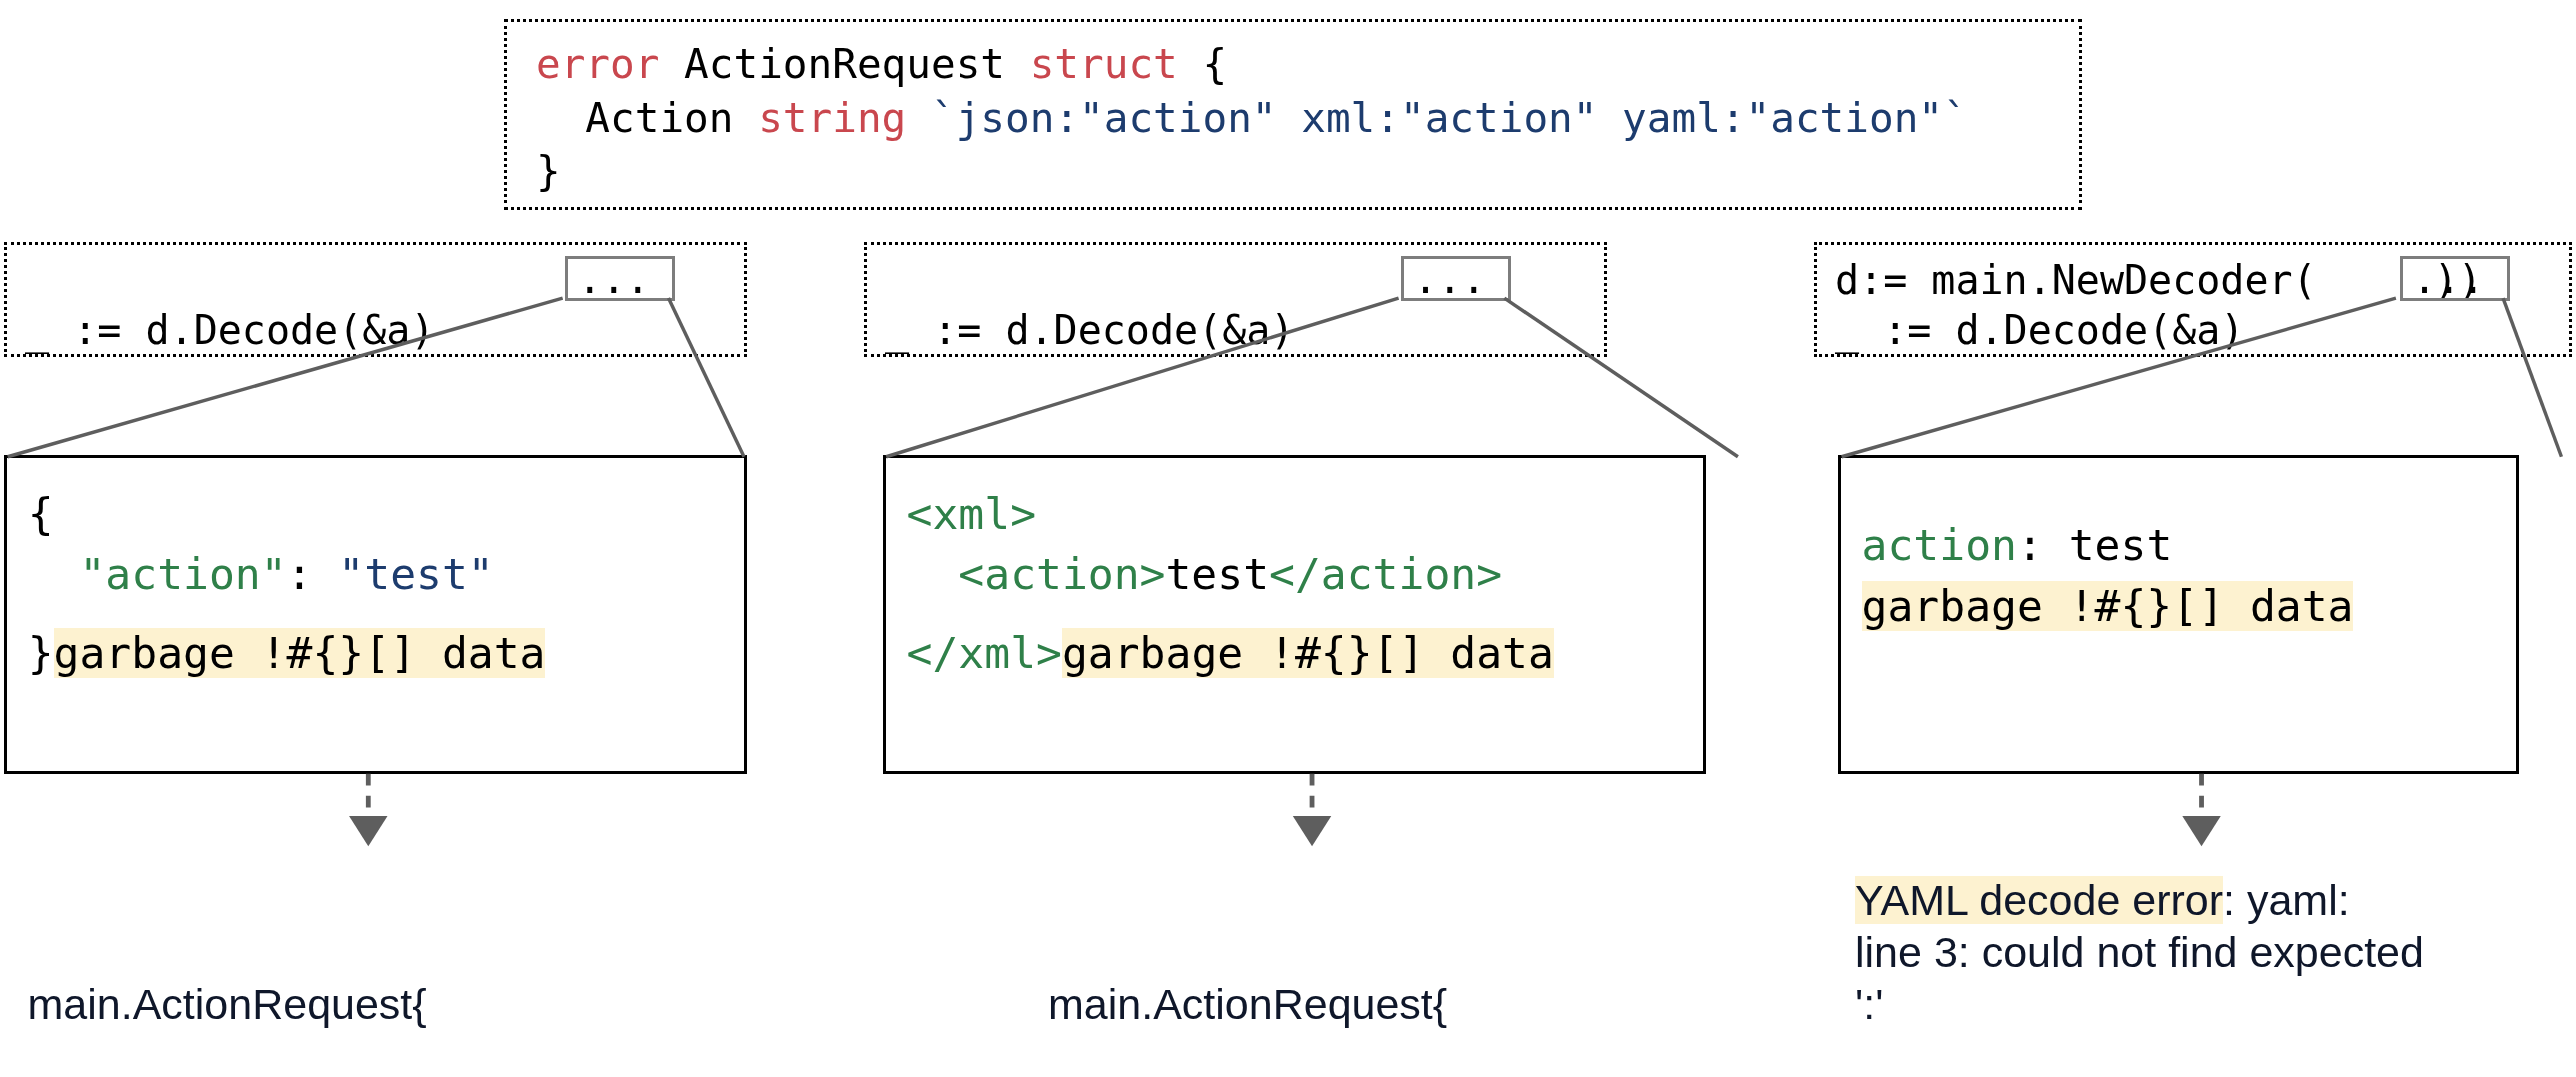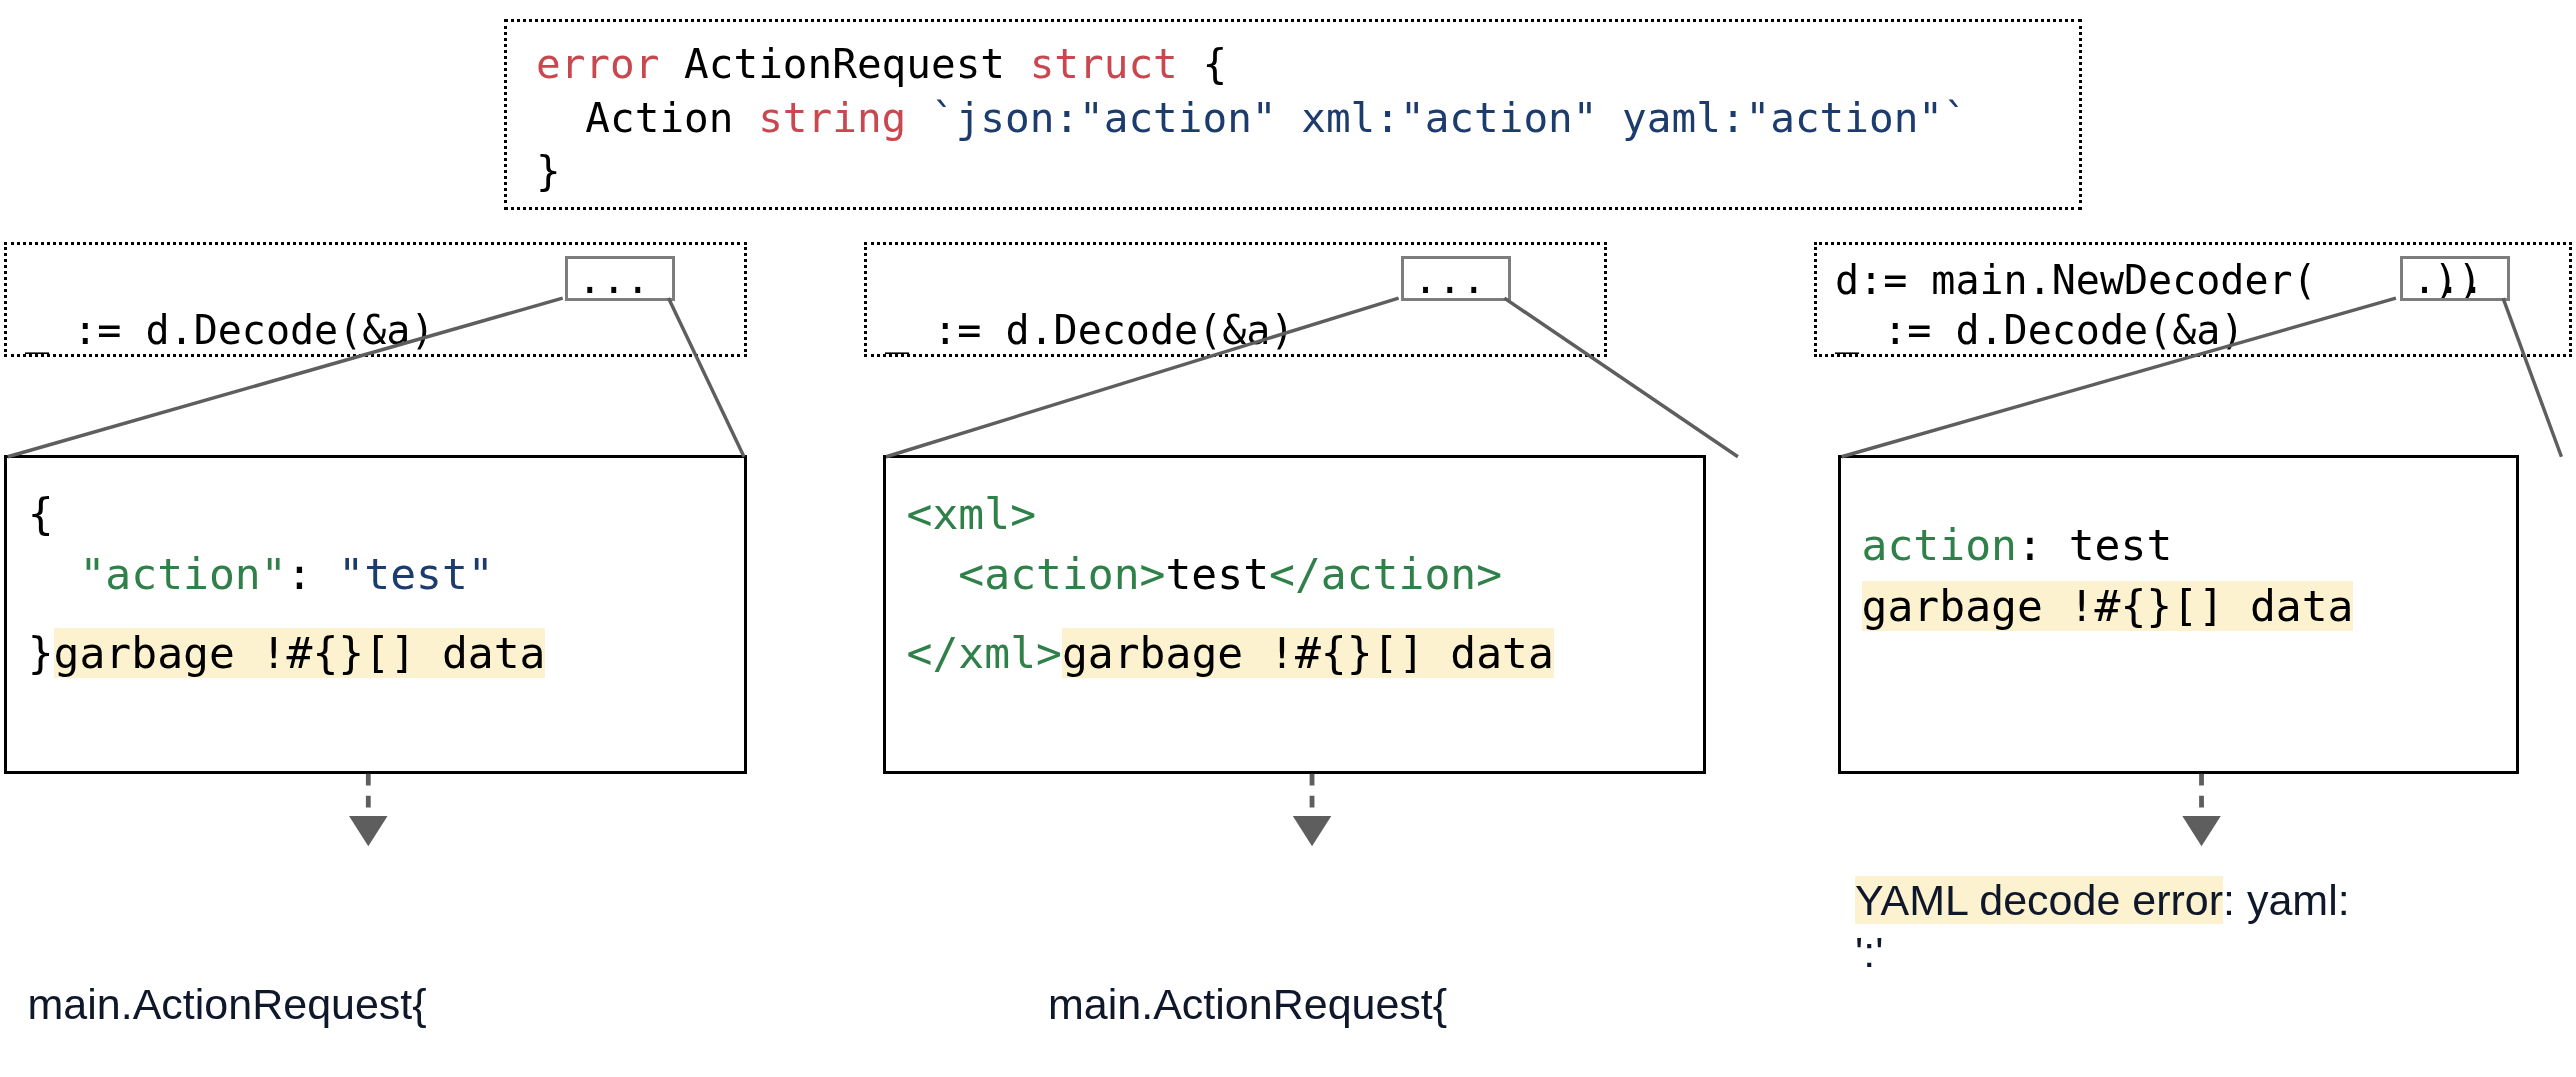--- a/index.html
+++ b/index.html
@@ -171,20 +171,21 @@
   <div class="code dl2">_ := d.Decode(&amp;a)</div>
 </div>
 
 <div class="solid-box col-content" style="left:1838px; width:681px;">
   <div class="code" style="top:60px; left:20.6px; font-size:43px; line-height:55px;"><span class="key">action</span><span>: </span><span>test</span></div>
   <div class="code" style="top:121px; left:20.6px; font-size:43px; line-height:55px;"><span class="hl">garbage !#{}[] data</span></div>
 </div>
 
 <div class="out-text" style="left:1855px; white-space:normal; width:714px;">
   <div><span class="hl">YAML decode error</span><span>: yaml:</span></div>
+  <div>line 3: could not find expected</div>
   <div>':'</div>
 </div>
 
 <svg id="connectors" viewBox="0 0 3750 1568" xmlns="http://www.w3.org/2000/svg">
 
   <g stroke="#5e5e5e" stroke-width="5" fill="none">
     <line x1="819" y1="434" x2="11" y2="665"></line>
     <line x1="973" y1="434" x2="1083" y2="665"></line>
   </g>
 

